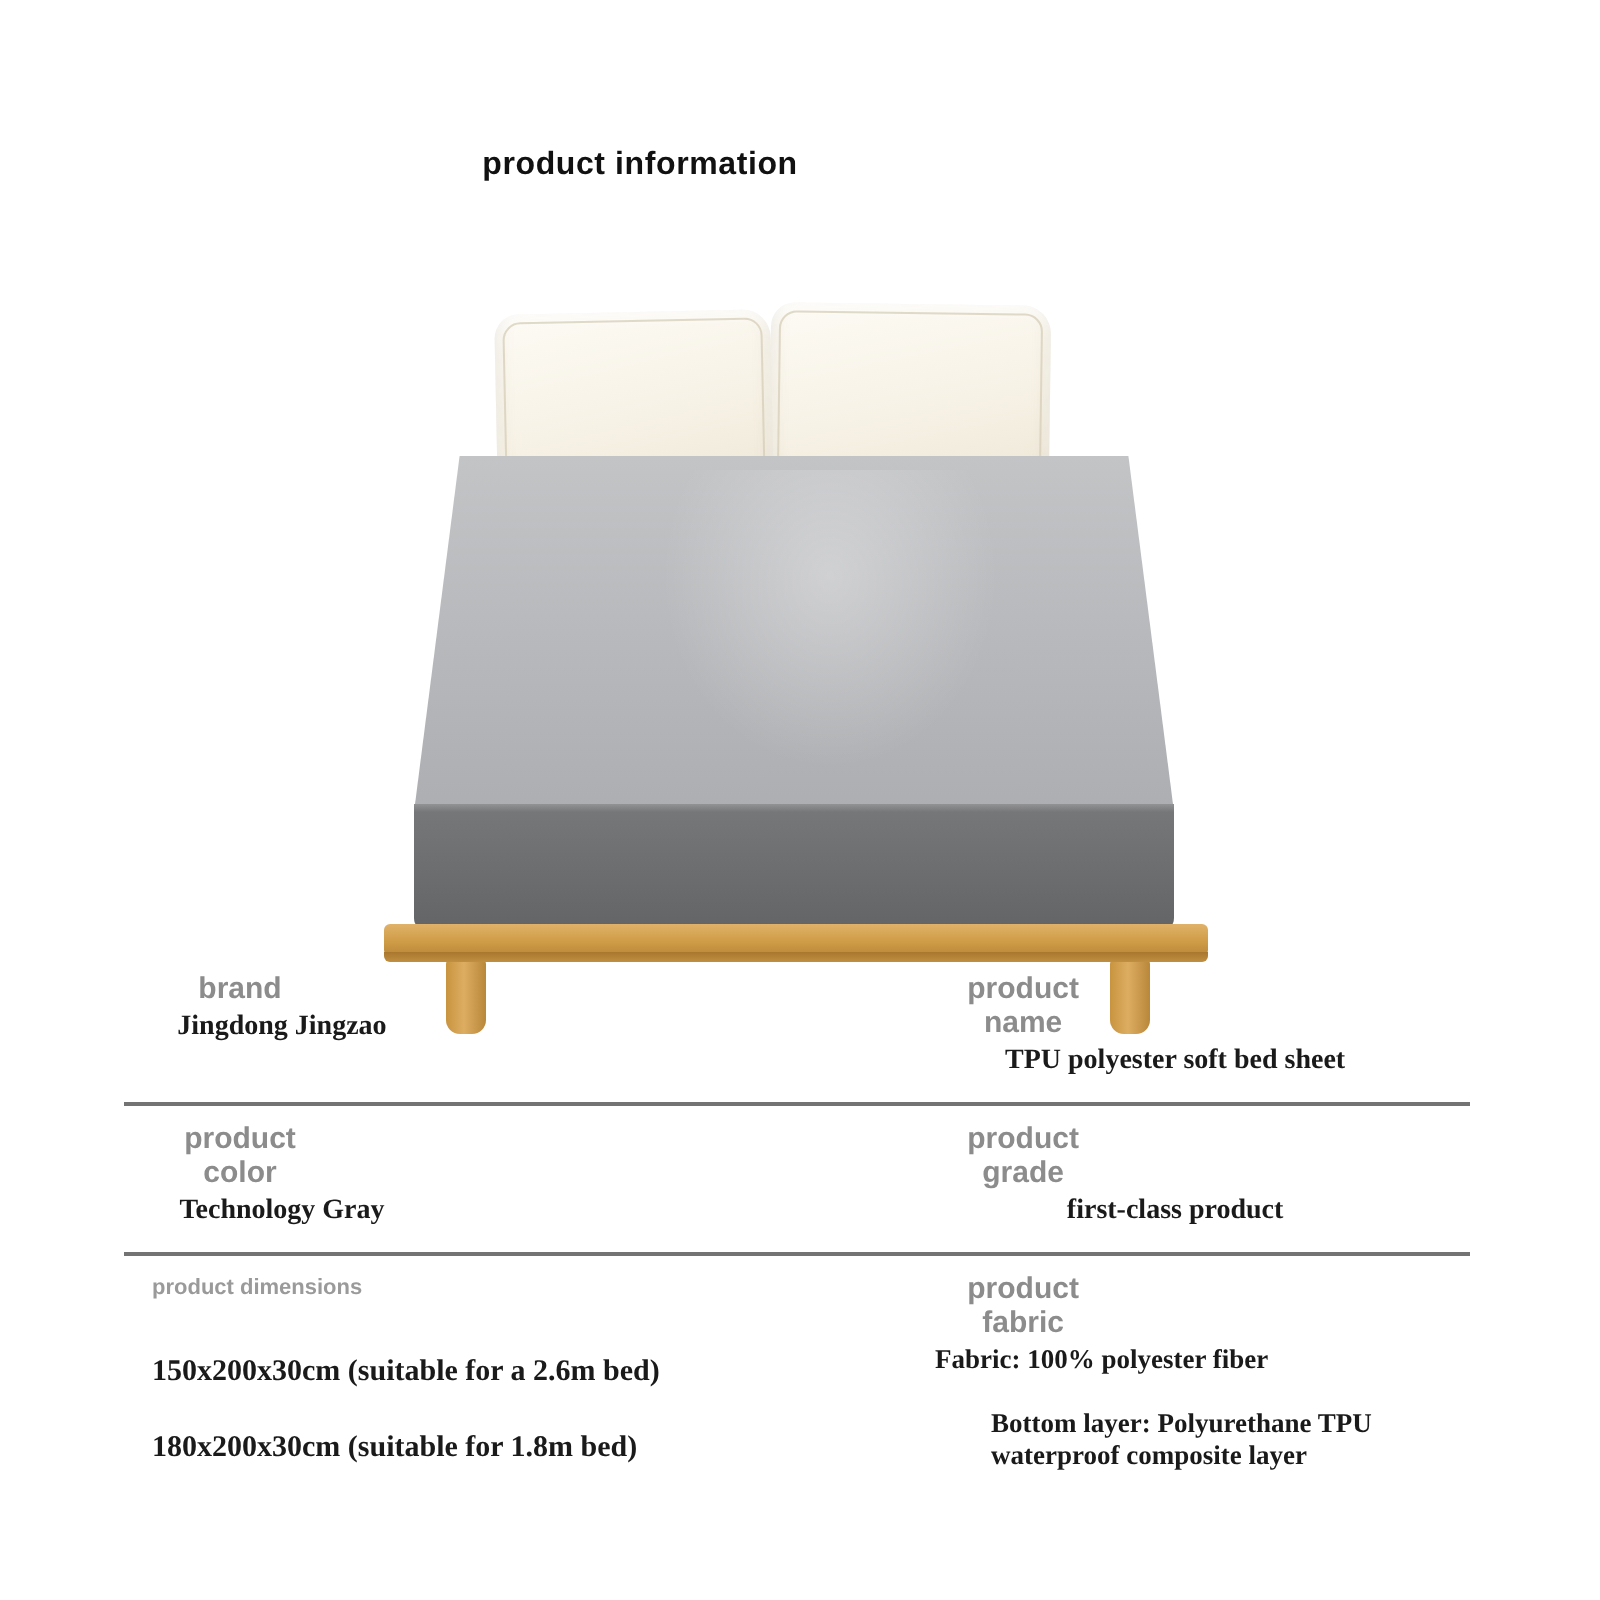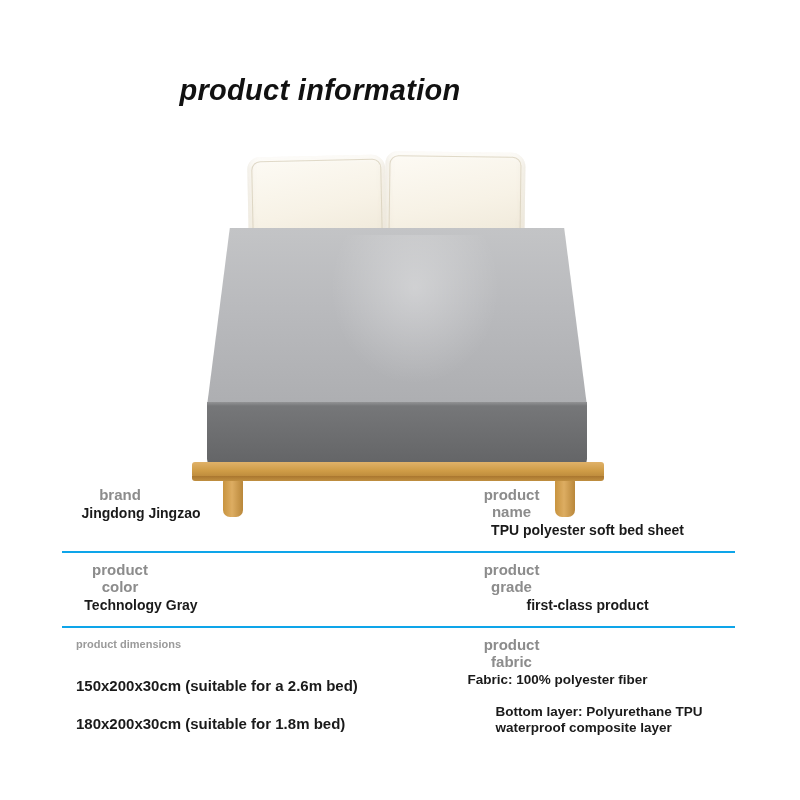--- a/index.html
+++ b/index.html
@@ -15,25 +15,24 @@
     overflow: hidden;
   }
 
   
   .page-title {
     position: absolute;
     top: 74px;
     left: 0;
     width: 640px;
     text-align: center;
-    font-size: 29px;
+    font-size: 16px;
     font-weight: bold;
     color: #111111;
     letter-spacing: 0.3px;
-    font-style: italic;
   }
 
   
   .product-image {
     position: absolute;
     left: 180px;
     top: 140px;
     width: 440px;
     height: 330px;
   }
@@ -152,21 +151,21 @@
     left: 62px;
     top: 478px;
     width: 673px;
   }
   .spec-row {
     position: relative;
     display: flex;
     gap: 47px;
   }
   .spec-row + .spec-row {
-    border-top: 2px solid #0ea5e9;
+    border-top: 2px solid #737373;
   }
   .spec-cell {
     box-sizing: border-box;
     padding: 8px 0 12px 0;
   }
   .spec-cell.left  { width: 385px; padding-left: 14px; }
   .spec-cell.right { width: 288px; padding-left: 0px; }
 
   .spec-label {
     color: #8c8c8c;
@@ -185,20 +184,21 @@
     text-align: left;
     margin-bottom: 14px;
   }
   .spec-value {
     color: #1a1a1a;
     font-size: 14px;
     font-weight: bold;
     line-height: 17px;
     max-width: 130px;
     text-align: center;
+    font-family: Liberation Serif, serif;
   }
   .spec-value.wide {
     max-width: 240px;
   }
   .spec-value.dim {
     max-width: none;
     text-align: left;
     font-size: 15px;
     line-height: 38px;
   }

